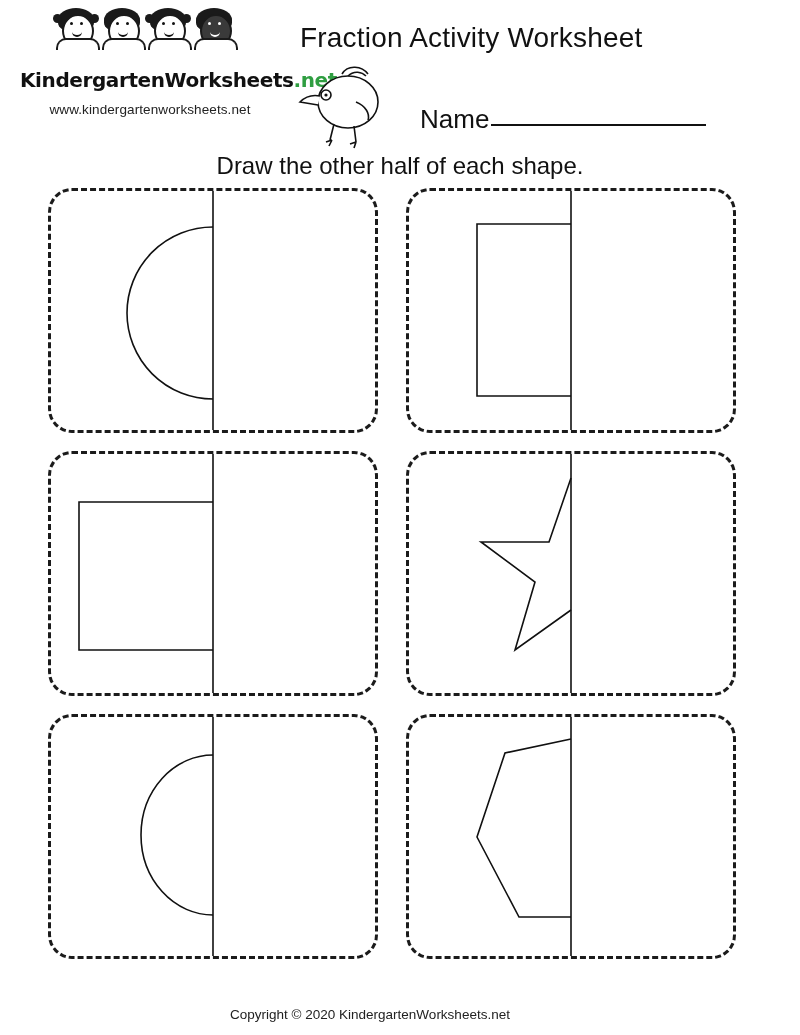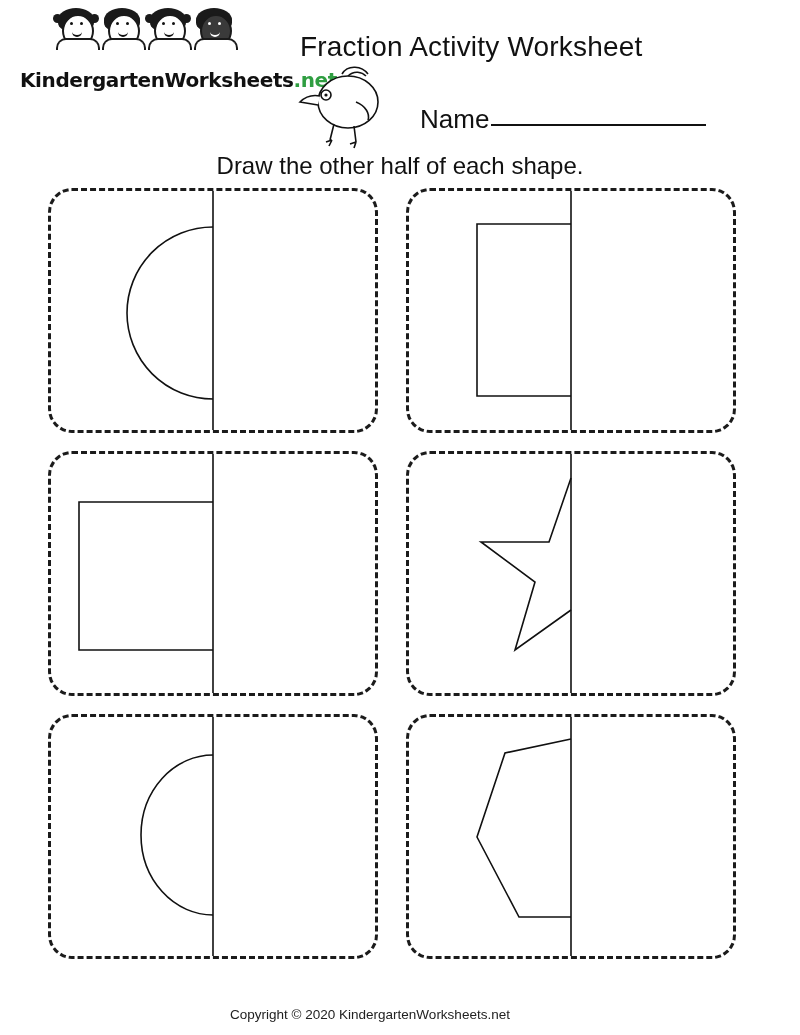--- a/index.html
+++ b/index.html
@@ -127,21 +127,20 @@
   }
 
   .title {
     position: absolute;
     left: 300px;
     top: 22px;
     font-family: "Liberation Sans", sans-serif;
     font-size: 28px;
     color: #111;
     letter-spacing: 0.2px;
-    margin-top: 9px;
   }
   .name-line {
     position: absolute;
     left: 420px;
     top: 104px;
     font-size: 26px;
     color: #111;
     white-space: nowrap;
   }
   .name-line .blank {
@@ -252,20 +251,21 @@
       <div class="kid dark" style="left:142px;">
         <div class="hair"></div>
         <div class="face"></div>
           <div class="eye l"></div>
           <div class="eye r"></div>
           <div class="mouth"></div>
         <div class="body"></div>
       </div>
     </div>
     <div class="logo-text"><span>Kindergarten</span><span>Worksheets</span><span class="green">.net</span></div>
+    <div class="logo-url">www.kindergartenworksheets.net</div>
   </div>
 
   <div class="title">Fraction Activity Worksheet</div>
 
   <div class="bird">
     <svg width="100" height="90" viewBox="0 0 100 90" fill="none" stroke="#111" stroke-width="1.6">
       <ellipse cx="52" cy="40" rx="30" ry="26" fill="#fff"></ellipse>
       <path d="M24 34 C14 32 8 36 4 40 C10 41 16 42 22 43" fill="#fff"></path>
       <circle cx="30" cy="33" r="5" fill="#fff"></circle>
       <circle cx="30" cy="33" r="1.6" fill="#111" stroke="none"></circle>

